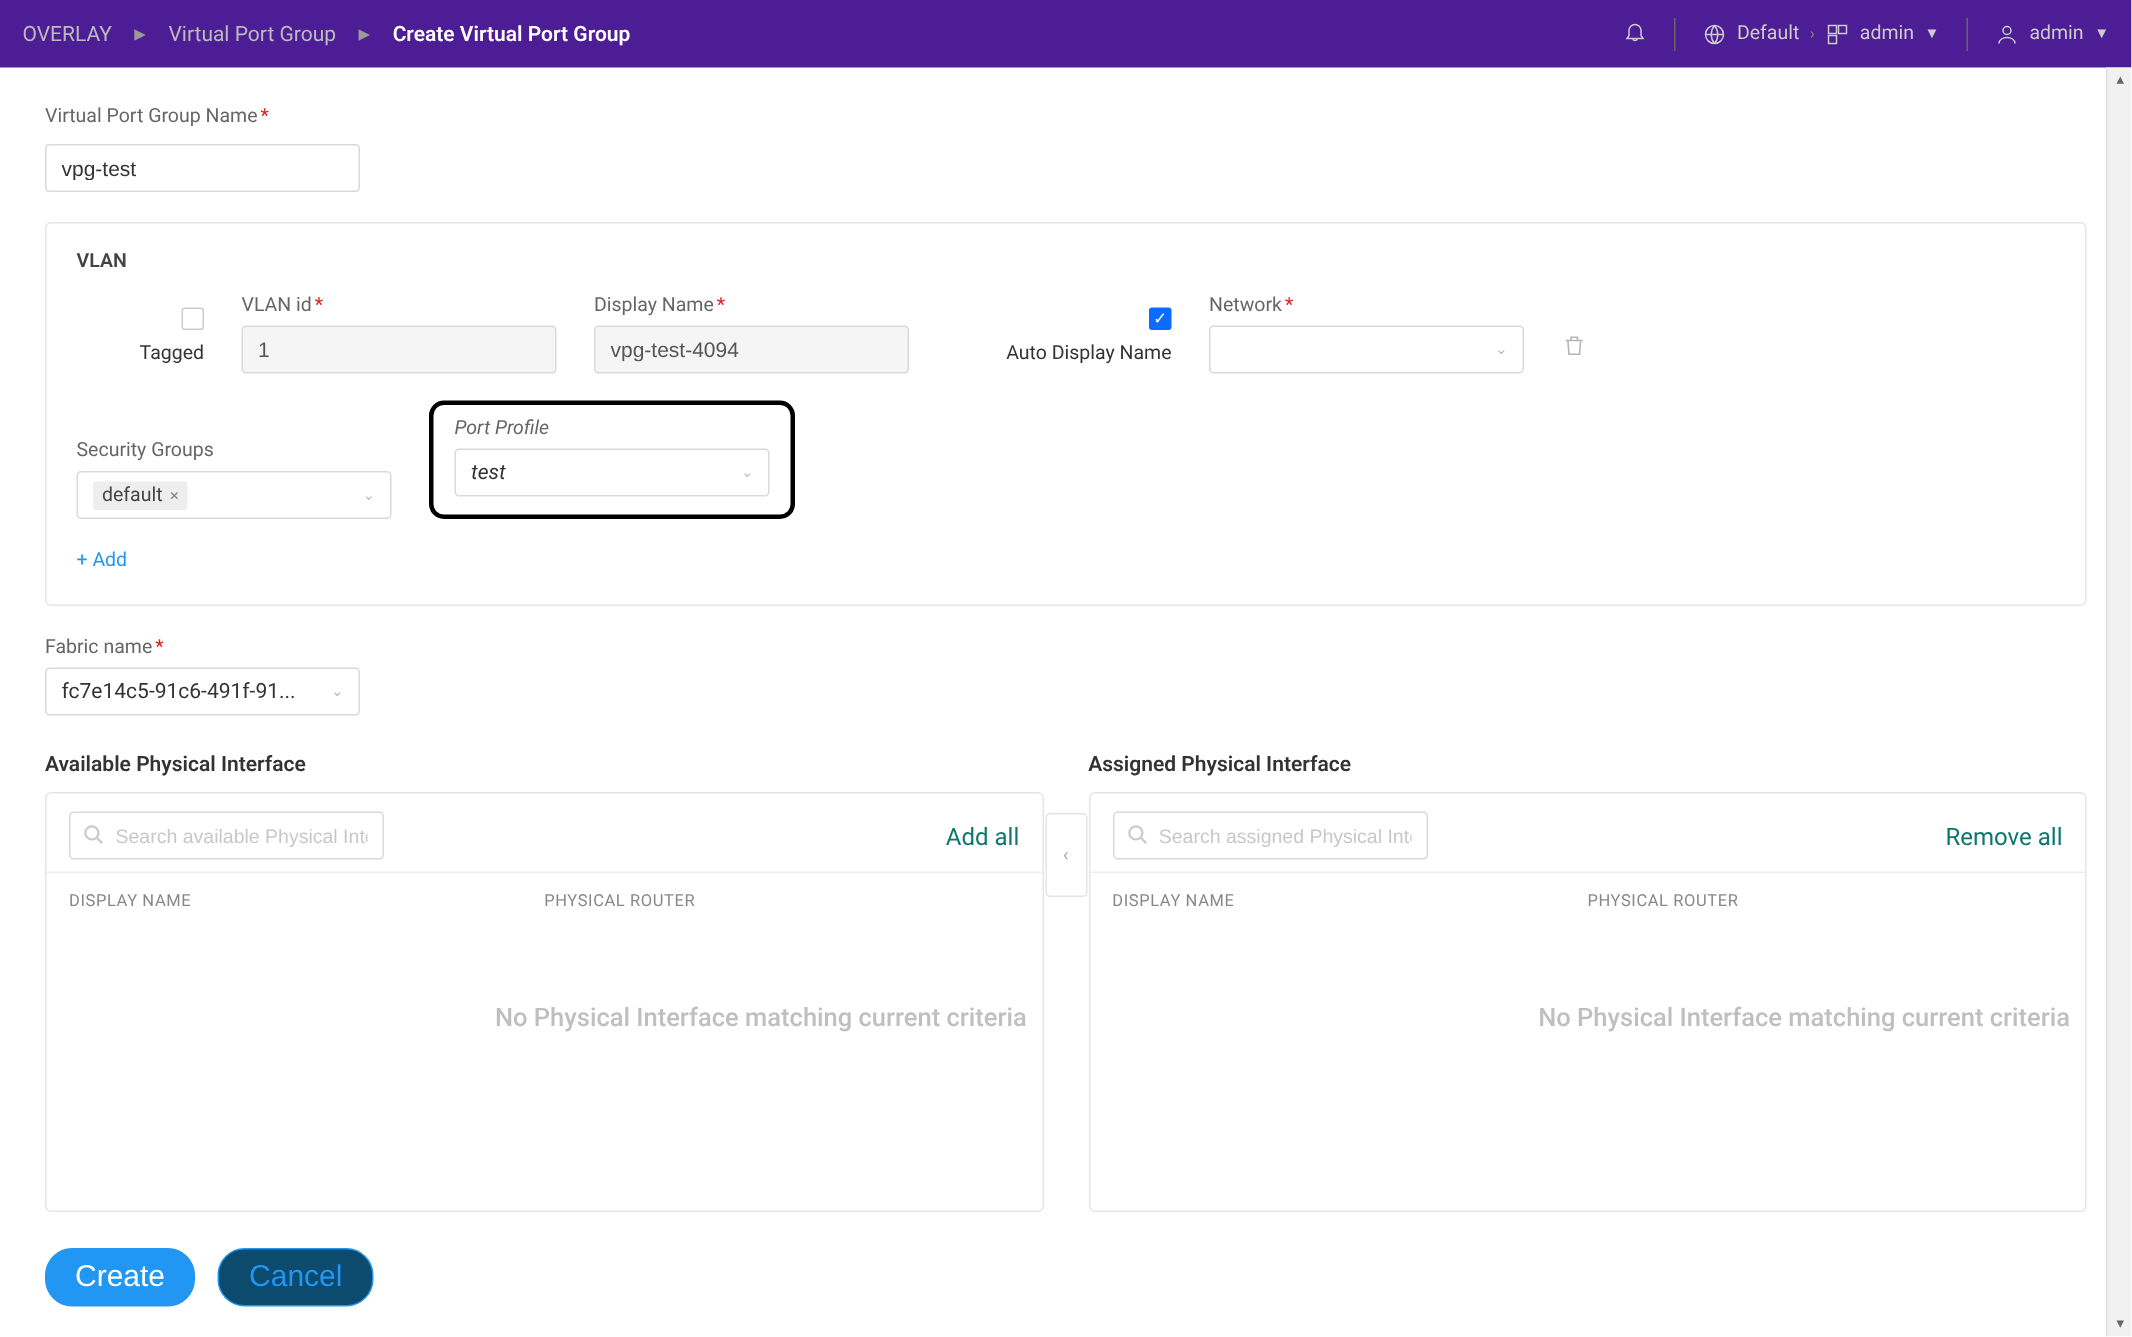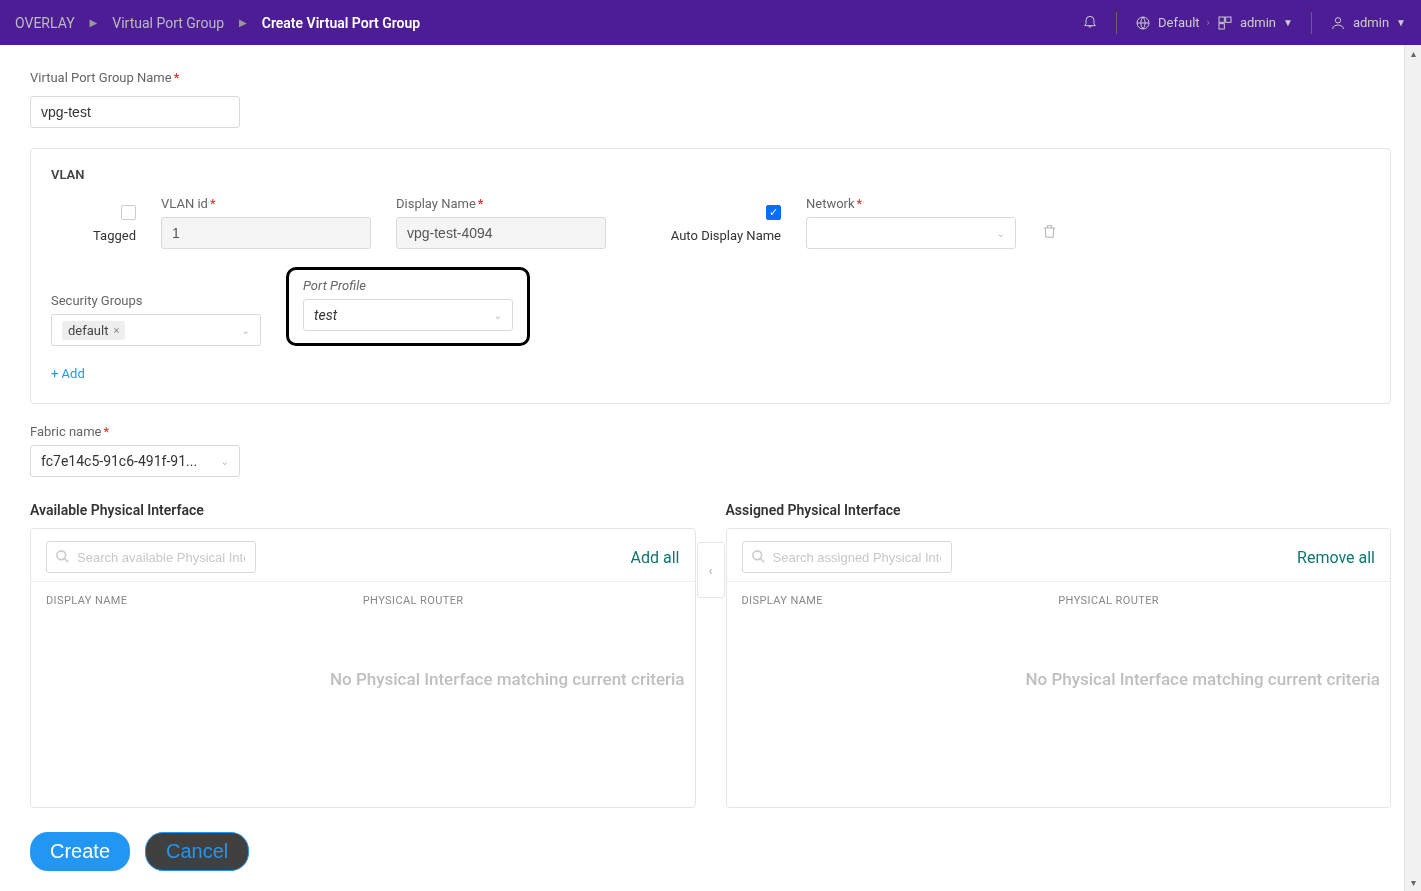--- a/index.html
+++ b/index.html
@@ -68,21 +68,21 @@
 .cols-row .c1 { flex: 1; }
 .cols-row .c2 { flex: 1; }
 .empty-msg { text-align: right; color: #bfbfbf; font-size: 17px; font-weight: 500; padding: 50px 10px; }
 .transfer-divider { width: 30px; display: flex; align-items: flex-start; justify-content: center; padding-top: 40px; }
 .transfer-divider .btn-arrow { width: 28px; height: 56px; border: 1px solid #e5e5e5; border-radius: 3px; display: flex; align-items: center; justify-content: center; color: #aaa; background: #fff; margin-top: 0; }
 
 
 .footer { position: absolute; left: 0; right: 17px; bottom: 0; background: #fff; padding: 15px 30px 20px 30px; display: flex; gap: 15px; }
 .btn { border-radius: 18px; padding: 7px 20px; font-size: 20px; cursor: pointer; border: none; text-align: right; }
 .btn-primary { background: #2196f3; color: #fff; }
-.btn-secondary { background: #404040; color: #2196f3; border: 1px solid #2196f3; }
+.btn-secondary { background: #0c4a6e; color: #2196f3; border: 1px solid #2196f3; }
 </style>
 </head>
 <body>
 
 <div class="topbar">
   <div class="breadcrumb">
     <span class="crumb">OVERLAY</span>
     <span class="chev">▶</span>
     <span class="crumb">Virtual Port Group</span>
     <span class="chev">▶</span>

